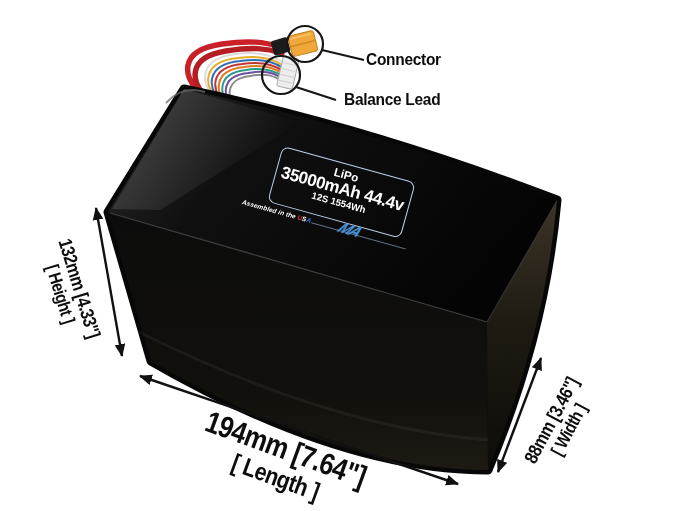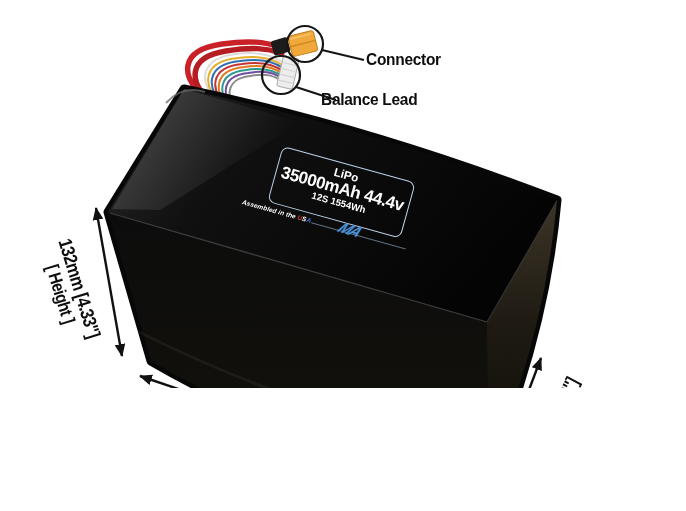--- a/index.html
+++ b/index.html
@@ -1,24 +1,24 @@
 <!DOCTYPE html>
 <html><head>
 <meta charset="utf-8">
 <style>
   html,body{margin:0;padding:0;background:#fff;overflow:hidden;}
-  .stage{position:relative;width:686px;height:388px;background:#ffffff;
+  .stage{position:relative;width:686px;height:511px;background:#ffffff;
          font-family:"Liberation Sans",sans-serif;overflow:hidden;}
   .art{position:absolute;left:0;top:0;}
 
   
   .callout-label{position:absolute;color:#0d0d0d;font-weight:bold;font-size:15.5px;
                  letter-spacing:-0.3px;white-space:nowrap;transform:scaleY(1.05);}
   .callout-connector{left:366px;top:51px;}
-  .callout-balance{left:321px;top:91px;}
+  .callout-balance{left:344px;top:91px;}
 
   
   .dim{position:absolute;color:#0d0d0d;font-weight:bold;text-align:center;
        white-space:nowrap;line-height:1.07;letter-spacing:-0.6px;}
   .dim-height{left:70px;top:291px;font-size:17.5px;
               transform:translate(-50%,-50%) rotate(73deg) scale(0.92,1.08);}
   .dim-length{left:281px;top:462px;font-size:28px;
               transform:translate(-50%,-50%) rotate(20deg) scale(0.92,1.08);}
   .dim-length .dim-sub{font-size:23px;}
   .dim-width{left:560px;top:425px;font-size:17.5px;

